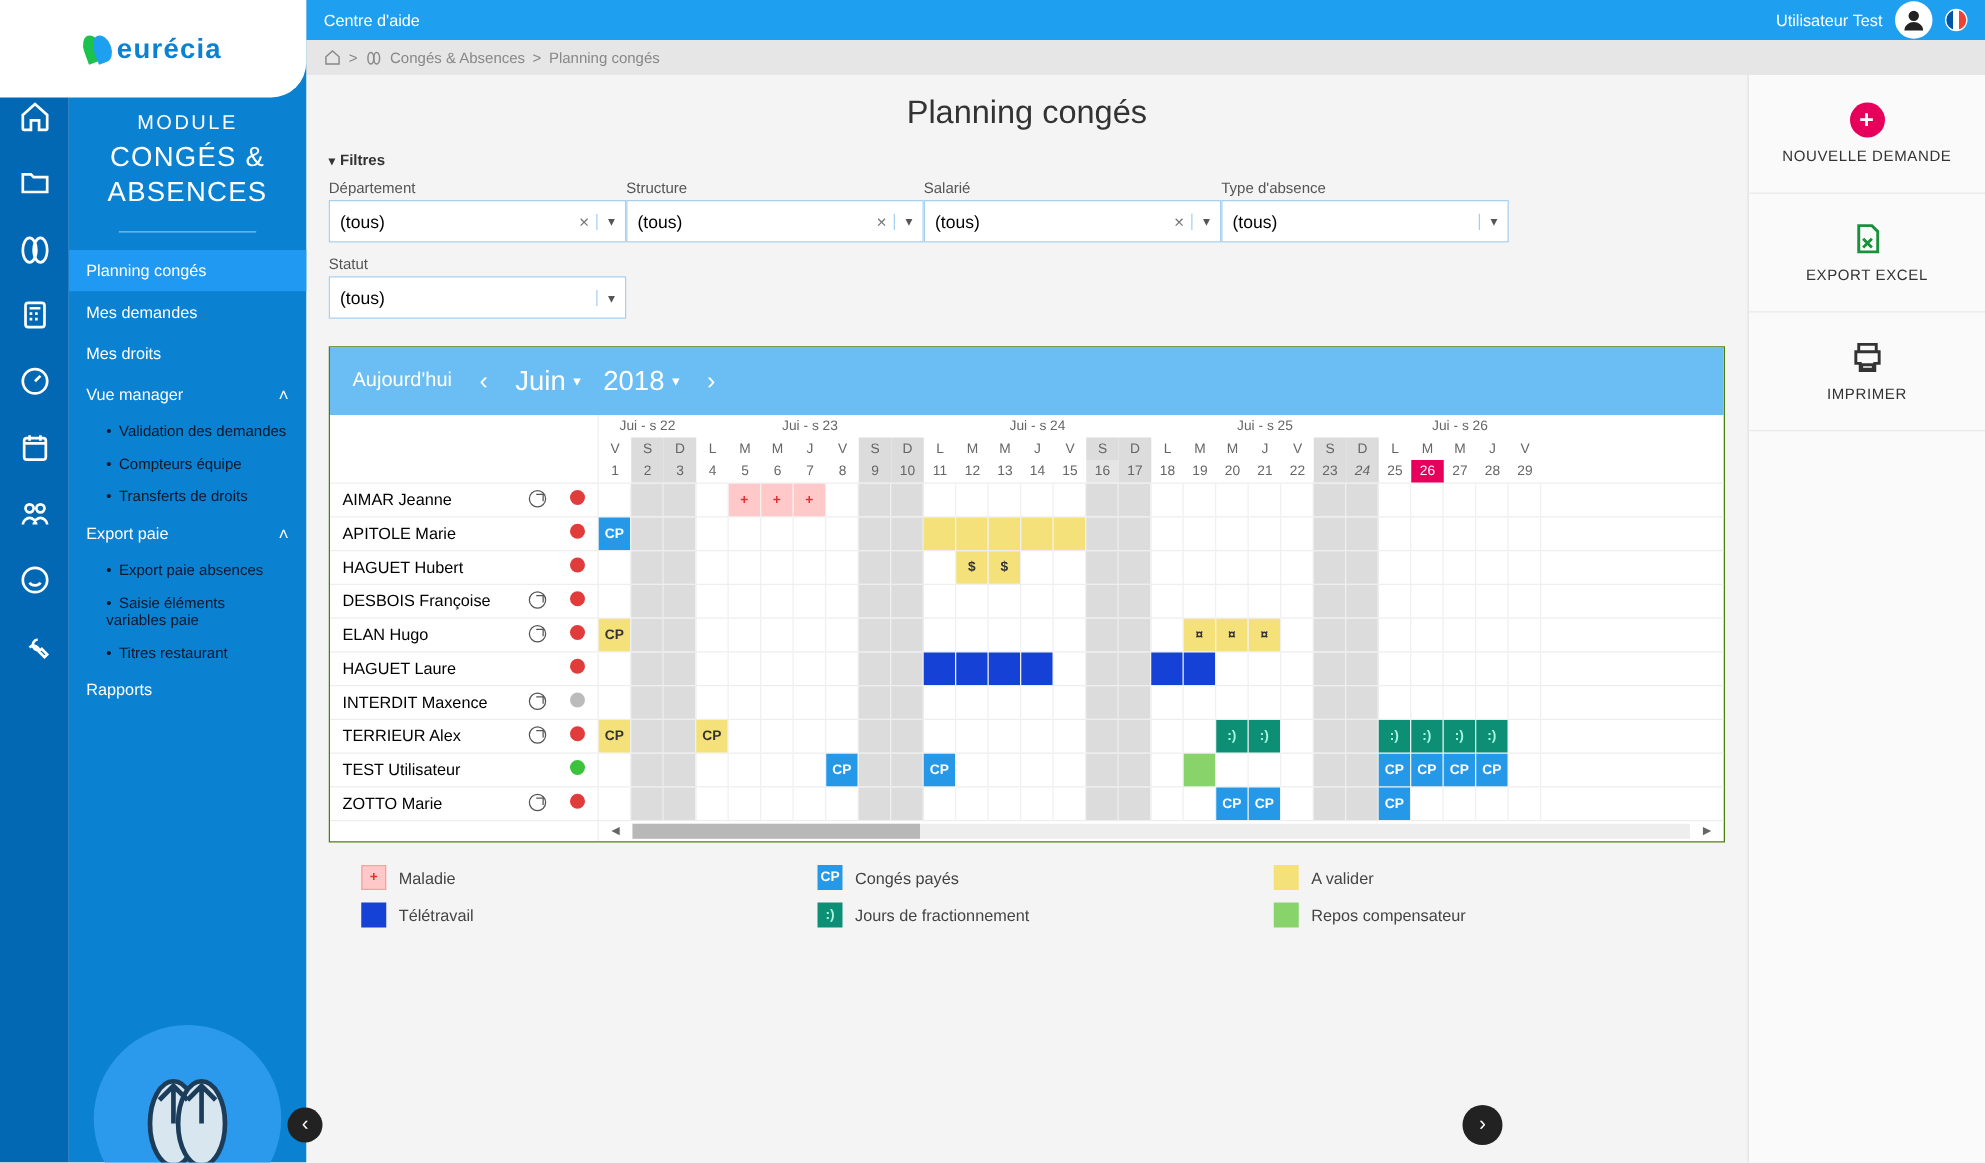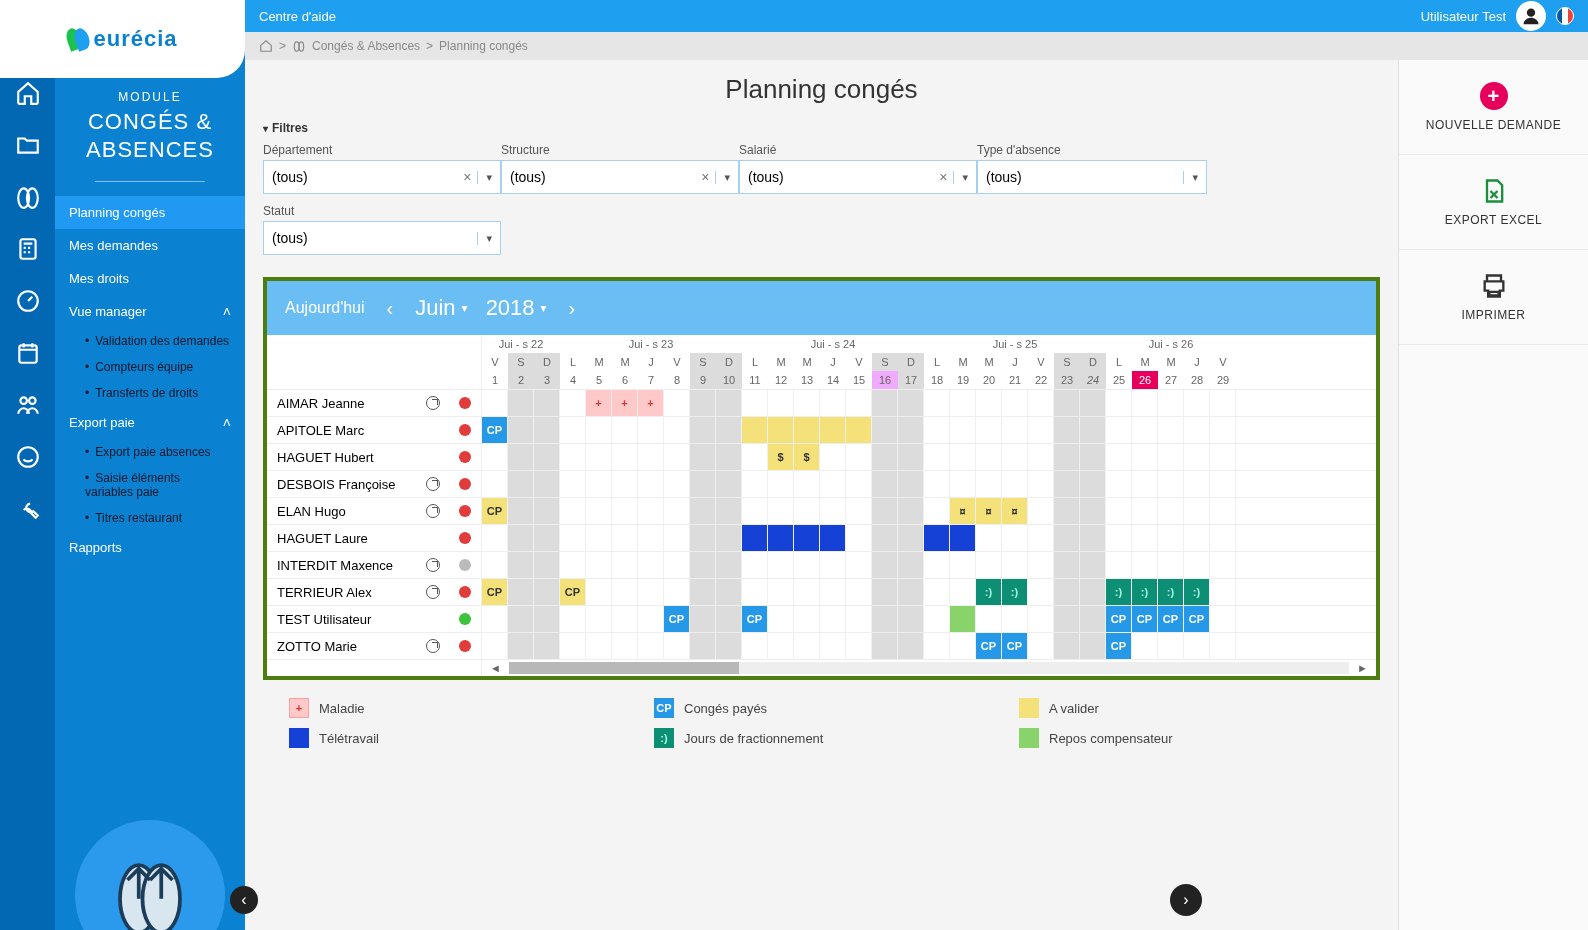--- a/index.html
+++ b/index.html
@@ -5,21 +5,21 @@
   * { box-sizing: border-box; margin: 0; padding: 0; font-family: Arial, Helvetica, sans-serif; }
   body { width: 1588px; height: 930px; background: #f4f4f4; display: flex; overflow: hidden; }
 
   
   .icon-rail { width: 55px; background: #0268b3; display: flex; flex-direction: column; align-items: center; padding-top: 80px; gap: 22px; position: relative; z-index: 3;}
   .icon-rail svg { width: 26px; height: 26px; stroke: #fff; fill: none; stroke-width: 2; }
 
   
   .module-side { width: 190px; background: #0a81d1; color: #fff; position: relative; }
   .module-side .module-head { text-align: center; padding: 30px 12px 18px 12px; font-weight: 300; letter-spacing: 1px; margin-top: 60px;}
-  .module-side .module-head .lbl { font-size: 12px; letter-spacing: 2px; }
+  .module-side .module-head .lbl { font-size: 16px; letter-spacing: 2px; }
   .module-side .module-head .big { font-size: 22px; line-height: 1.25; margin-top: 4px; }
   .module-side .divider { height: 1px; background: rgba(255,255,255,.5); margin: 0 40px 14px 40px; }
   .module-side .navlist { font-size: 13px; }
   .module-side .navlist .item { padding: 9px 14px; cursor: pointer; position: relative;}
   .module-side .navlist .item.active { background: #1f99f1; }
   .module-side .navlist .item .chev { position: absolute; right: 14px; top: 50%; transform: translateY(-50%); font-size: 14px;}
   .module-side .navlist .sub { padding: 6px 14px 6px 30px; font-size: 12px; color: #0f172a; cursor: pointer; }
   .module-side .navlist .sub::before { content: "•"; margin-right: 6px; }
   .module-side .illus { position: absolute; bottom: -40px; left: 50%; transform: translateX(-50%); width: 150px; height: 150px; border-radius: 50%; background: #2b9aed; display:flex; align-items:center; justify-content:center;}
   .collapse-btn { position: absolute; bottom: 16px; left: 230px; width: 28px; height: 28px; border-radius: 50%; background: #222; color:#fff; display:flex; align-items:center; justify-content:center; z-index:10; cursor:pointer; font-size:16px;}
@@ -51,30 +51,30 @@
   .filters-head { font-size: 12px; color:#333; font-weight:700; margin-bottom:8px; }
   .filters-head::before { content:"▾"; margin-right:4px; font-size:10px;}
   .filters-grid { display:flex; margin-bottom:10px; flex-wrap:wrap;}
   .fcell { width: 238px; }
   .fcell label { font-size:12px; color:#555; display:block; margin-bottom:3px;}
   .combo { height: 34px; border:1px solid #a6cff0; background:#fff; display:flex; align-items:center; padding:0 8px; font-size:14px; cursor:pointer; position:relative; }
   .combo .x { margin-left:auto; color:#777; padding:0 6px;}
   .combo .caret { border-left:1px solid #a6cff0; padding-left:8px; color:#555; font-size:11px;}
 
   
-  .cal-wrap { margin-top: 22px; background:#fff; border:4px solid #4d7c0f;}
+  .cal-wrap { margin-top: 22px; background:#fff; border:1px solid #4d7c0f;}
   .cal-head { background:#6bbef3; color:#fff; height:54px; display:flex; align-items:center; padding:0 18px; gap:18px; font-size:18px;}
   .cal-head .today { font-size:16px; cursor:pointer;}
   .cal-head .nav { font-size:20px; cursor:pointer; padding:0 4px;}
   .cal-head .sel { display:flex; align-items:center; gap:6px; cursor:pointer; font-size:22px;}
   .cal-head .sel .mini-caret { font-size:12px;}
 
   .schedule { overflow:hidden; }
   .sched-row { display:flex; align-items:stretch; border-bottom:1px solid #eee; }
-  .sched-row .name-col { width: 215px; padding:5px 10px; font-size:13px; display:flex; align-items:center; gap:19px; border-right:1px solid #eee; flex-shrink:0;}
+  .sched-row .name-col { width: 215px; padding:5px 10px; font-size:13px; display:flex; align-items:flex-start; gap:19px; border-right:1px solid #eee; flex-shrink:0;}
   .sched-row .name-col .clock { width:14px; height:14px; border:1.5px solid #555; border-radius:50%; position:relative; margin-left:auto; flex-shrink:0;}
   .sched-row .name-col .clock::after { content:""; position:absolute; width:5px; height:5px; border-top:1.5px solid #555; border-right:1.5px solid #555; top:2px; left:5px;}
   .sched-row .name-col .dot { width:12px; height:12px; border-radius:50%; flex-shrink:0;}
   .dot.red{background:#e13c3c;} .dot.green{background:#3cc23c;} .dot.grey{background:#bbb;}
 
   .grid-col { flex:1; position:relative; display:grid; grid-template-columns: repeat(29, 26px); }
   .header-rows .grid-col { grid-auto-rows: 18px; }
   .header-rows .grid-col > div { display:flex; align-items:center; justify-content:center; font-size:11px; color:#666; }
   .daycell { border-right:1px solid #f0f0f0; height:26px; position:relative; display:flex; align-items:center; justify-content:center;}
   .weekend { background:#dcdcdc; }
@@ -343,21 +343,21 @@
                   <div>6</div>
                   <div>7</div>
                   <div>8</div>
                   <div style="background: rgb(220, 220, 220);">9</div>
                   <div style="background: rgb(220, 220, 220);">10</div>
                   <div>11</div>
                   <div>12</div>
                   <div>13</div>
                   <div>14</div>
                   <div>15</div>
-                  <div style="background: #f0abfc;">16</div>
+                  <div style="background: #e5e5e5;">16</div>
                   <div style="background: rgb(220, 220, 220);">17</div>
                   <div>18</div>
                   <div>19</div>
                   <div>20</div>
                   <div>21</div>
                   <div>22</div>
                   <div style="background: rgb(220, 220, 220);">23</div>
                   <div style="background: rgb(220, 220, 220); font-style: italic;">24</div>
                   <div>25</div>
                   <div class="today-col">26</div>
@@ -407,21 +407,21 @@
                   <div class="daycell weekend"></div>
                   <div class="daycell"></div>
                   <div class="daycell"></div>
                   <div class="daycell"></div>
                   <div class="daycell"></div>
                   <div class="daycell"></div>
                 </div>
               </div>
               <div class="sched-row">
                 <div class="name-col">
-                  <span>APITOLE Marc</span>
+                  <span>APITOLE Marie</span>
                   <span style="margin-left: auto;"></span>
                   <span class="dot red"></span>
                 </div>
                 <div class="grid-col">
                   <div class="daycell">
                     <div class="tag cp">CP</div>
                   </div>
                   <div class="daycell weekend"></div>
                   <div class="daycell weekend"></div>
                   <div class="daycell"></div>

